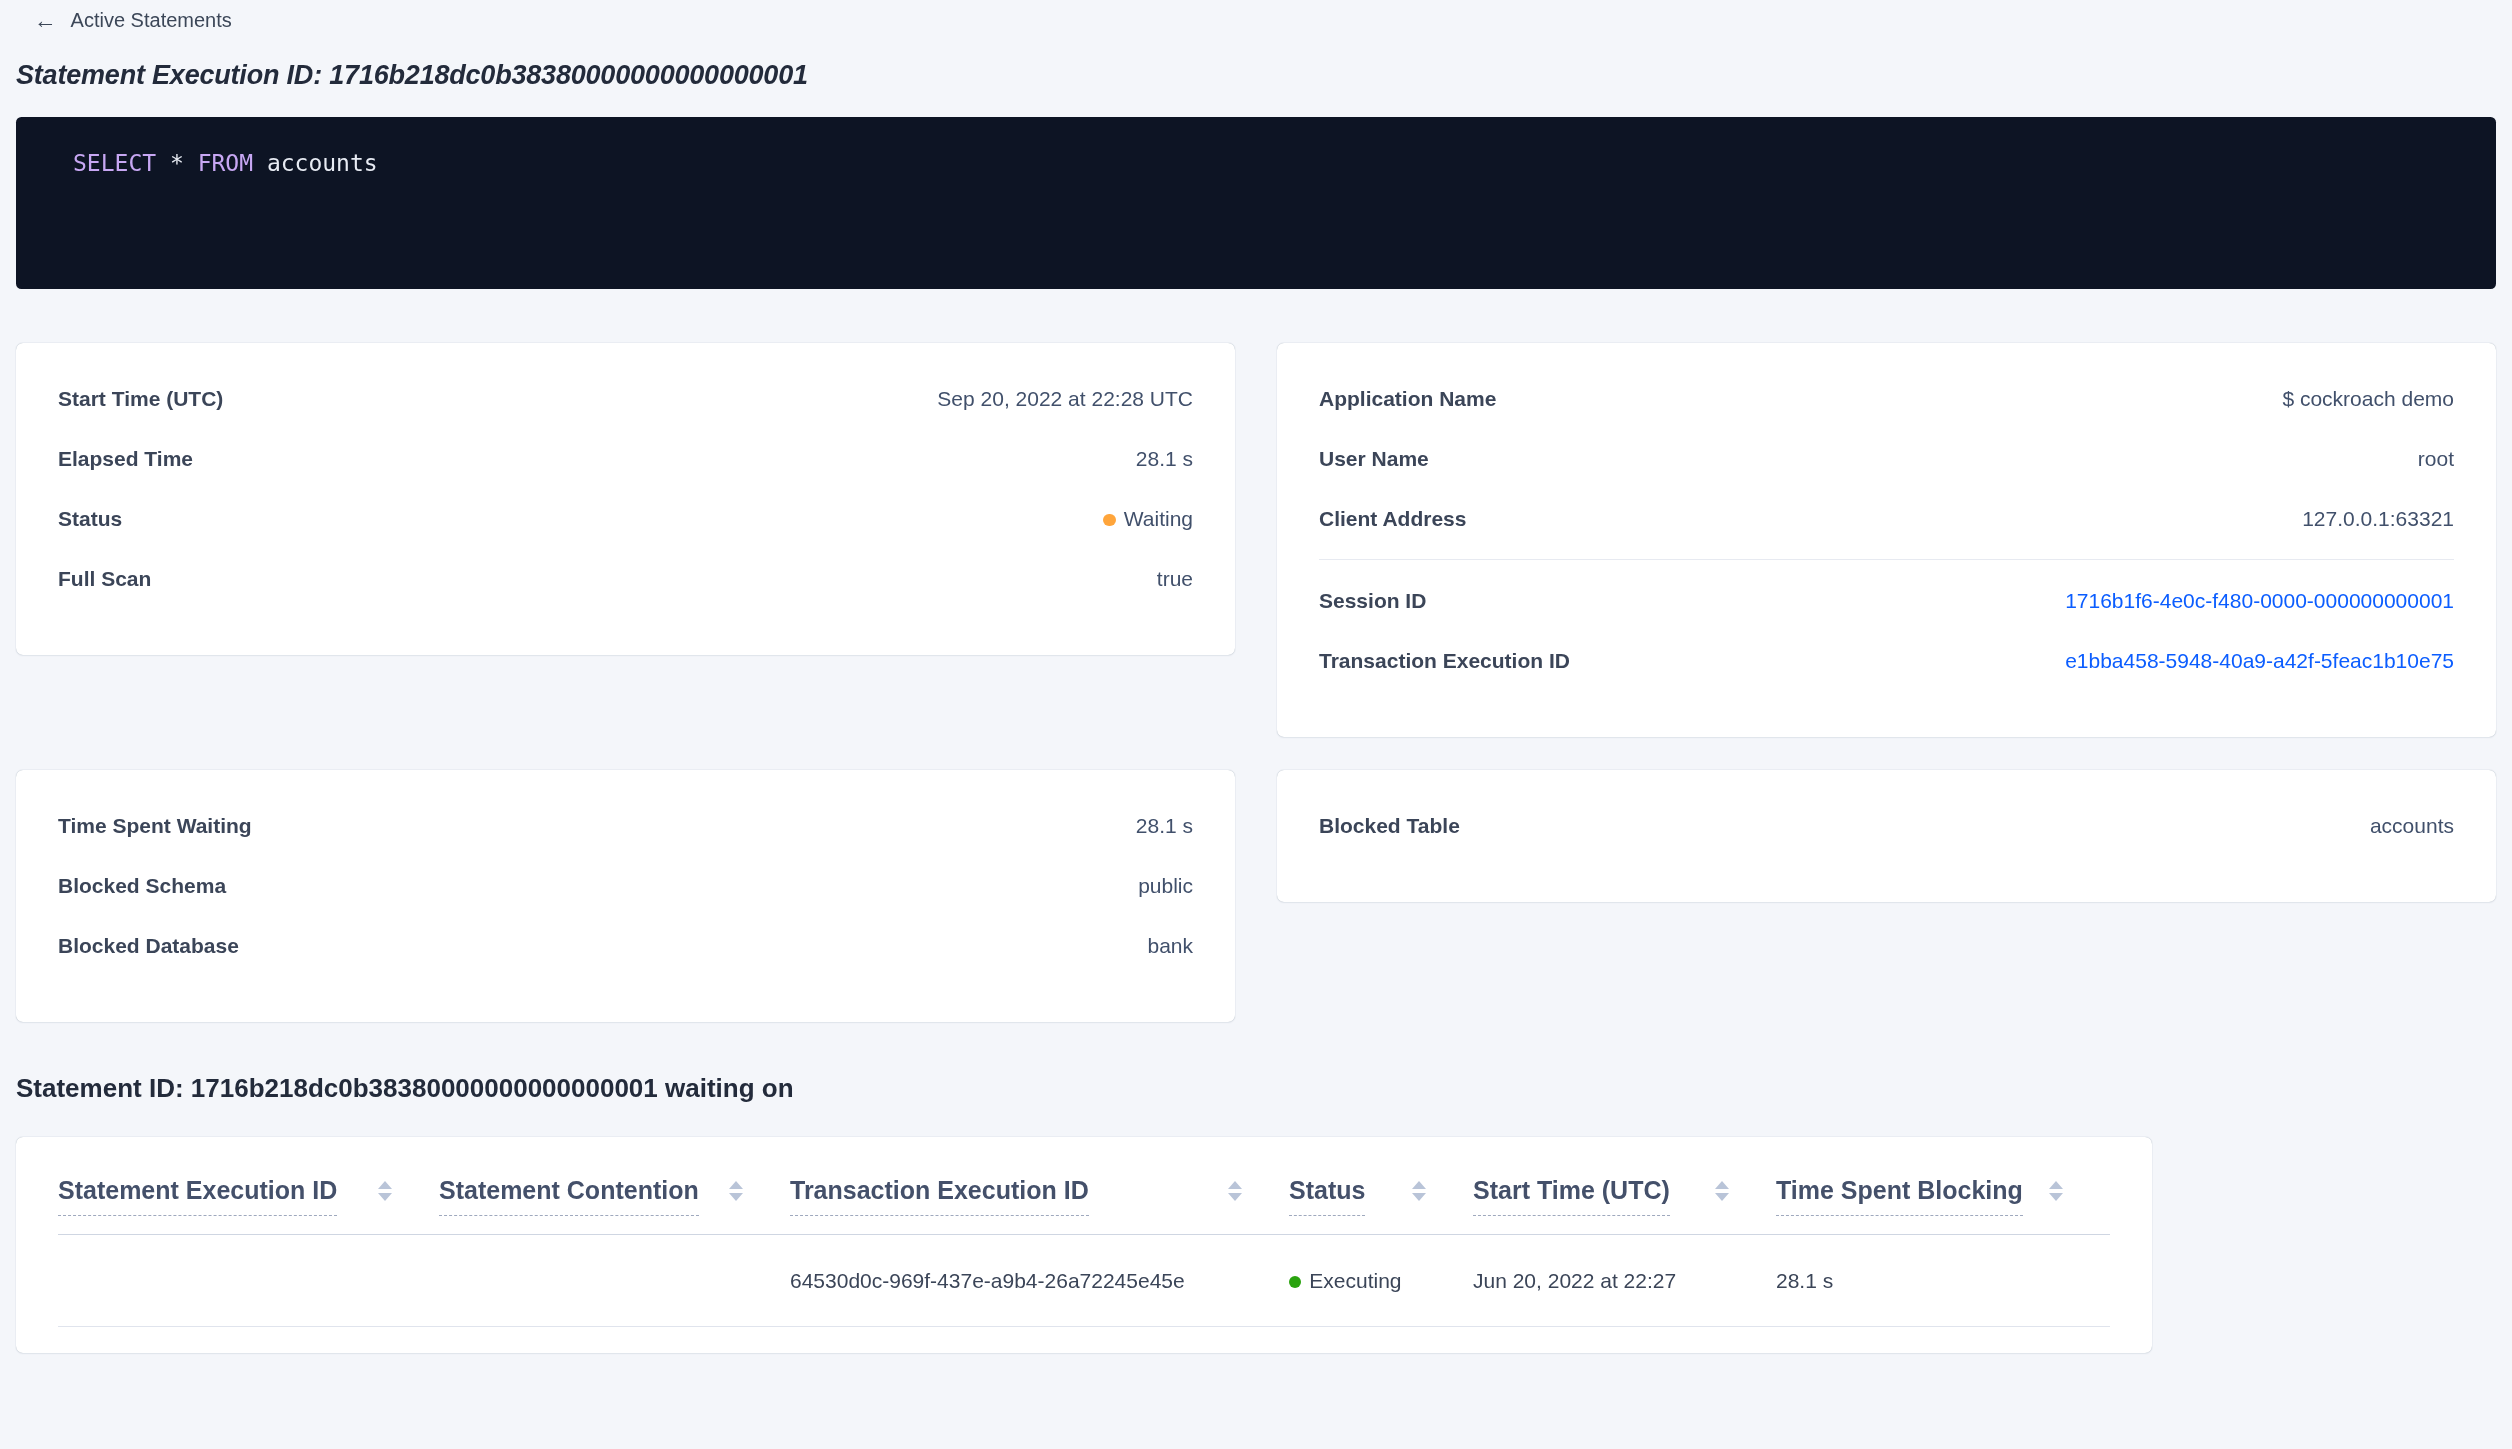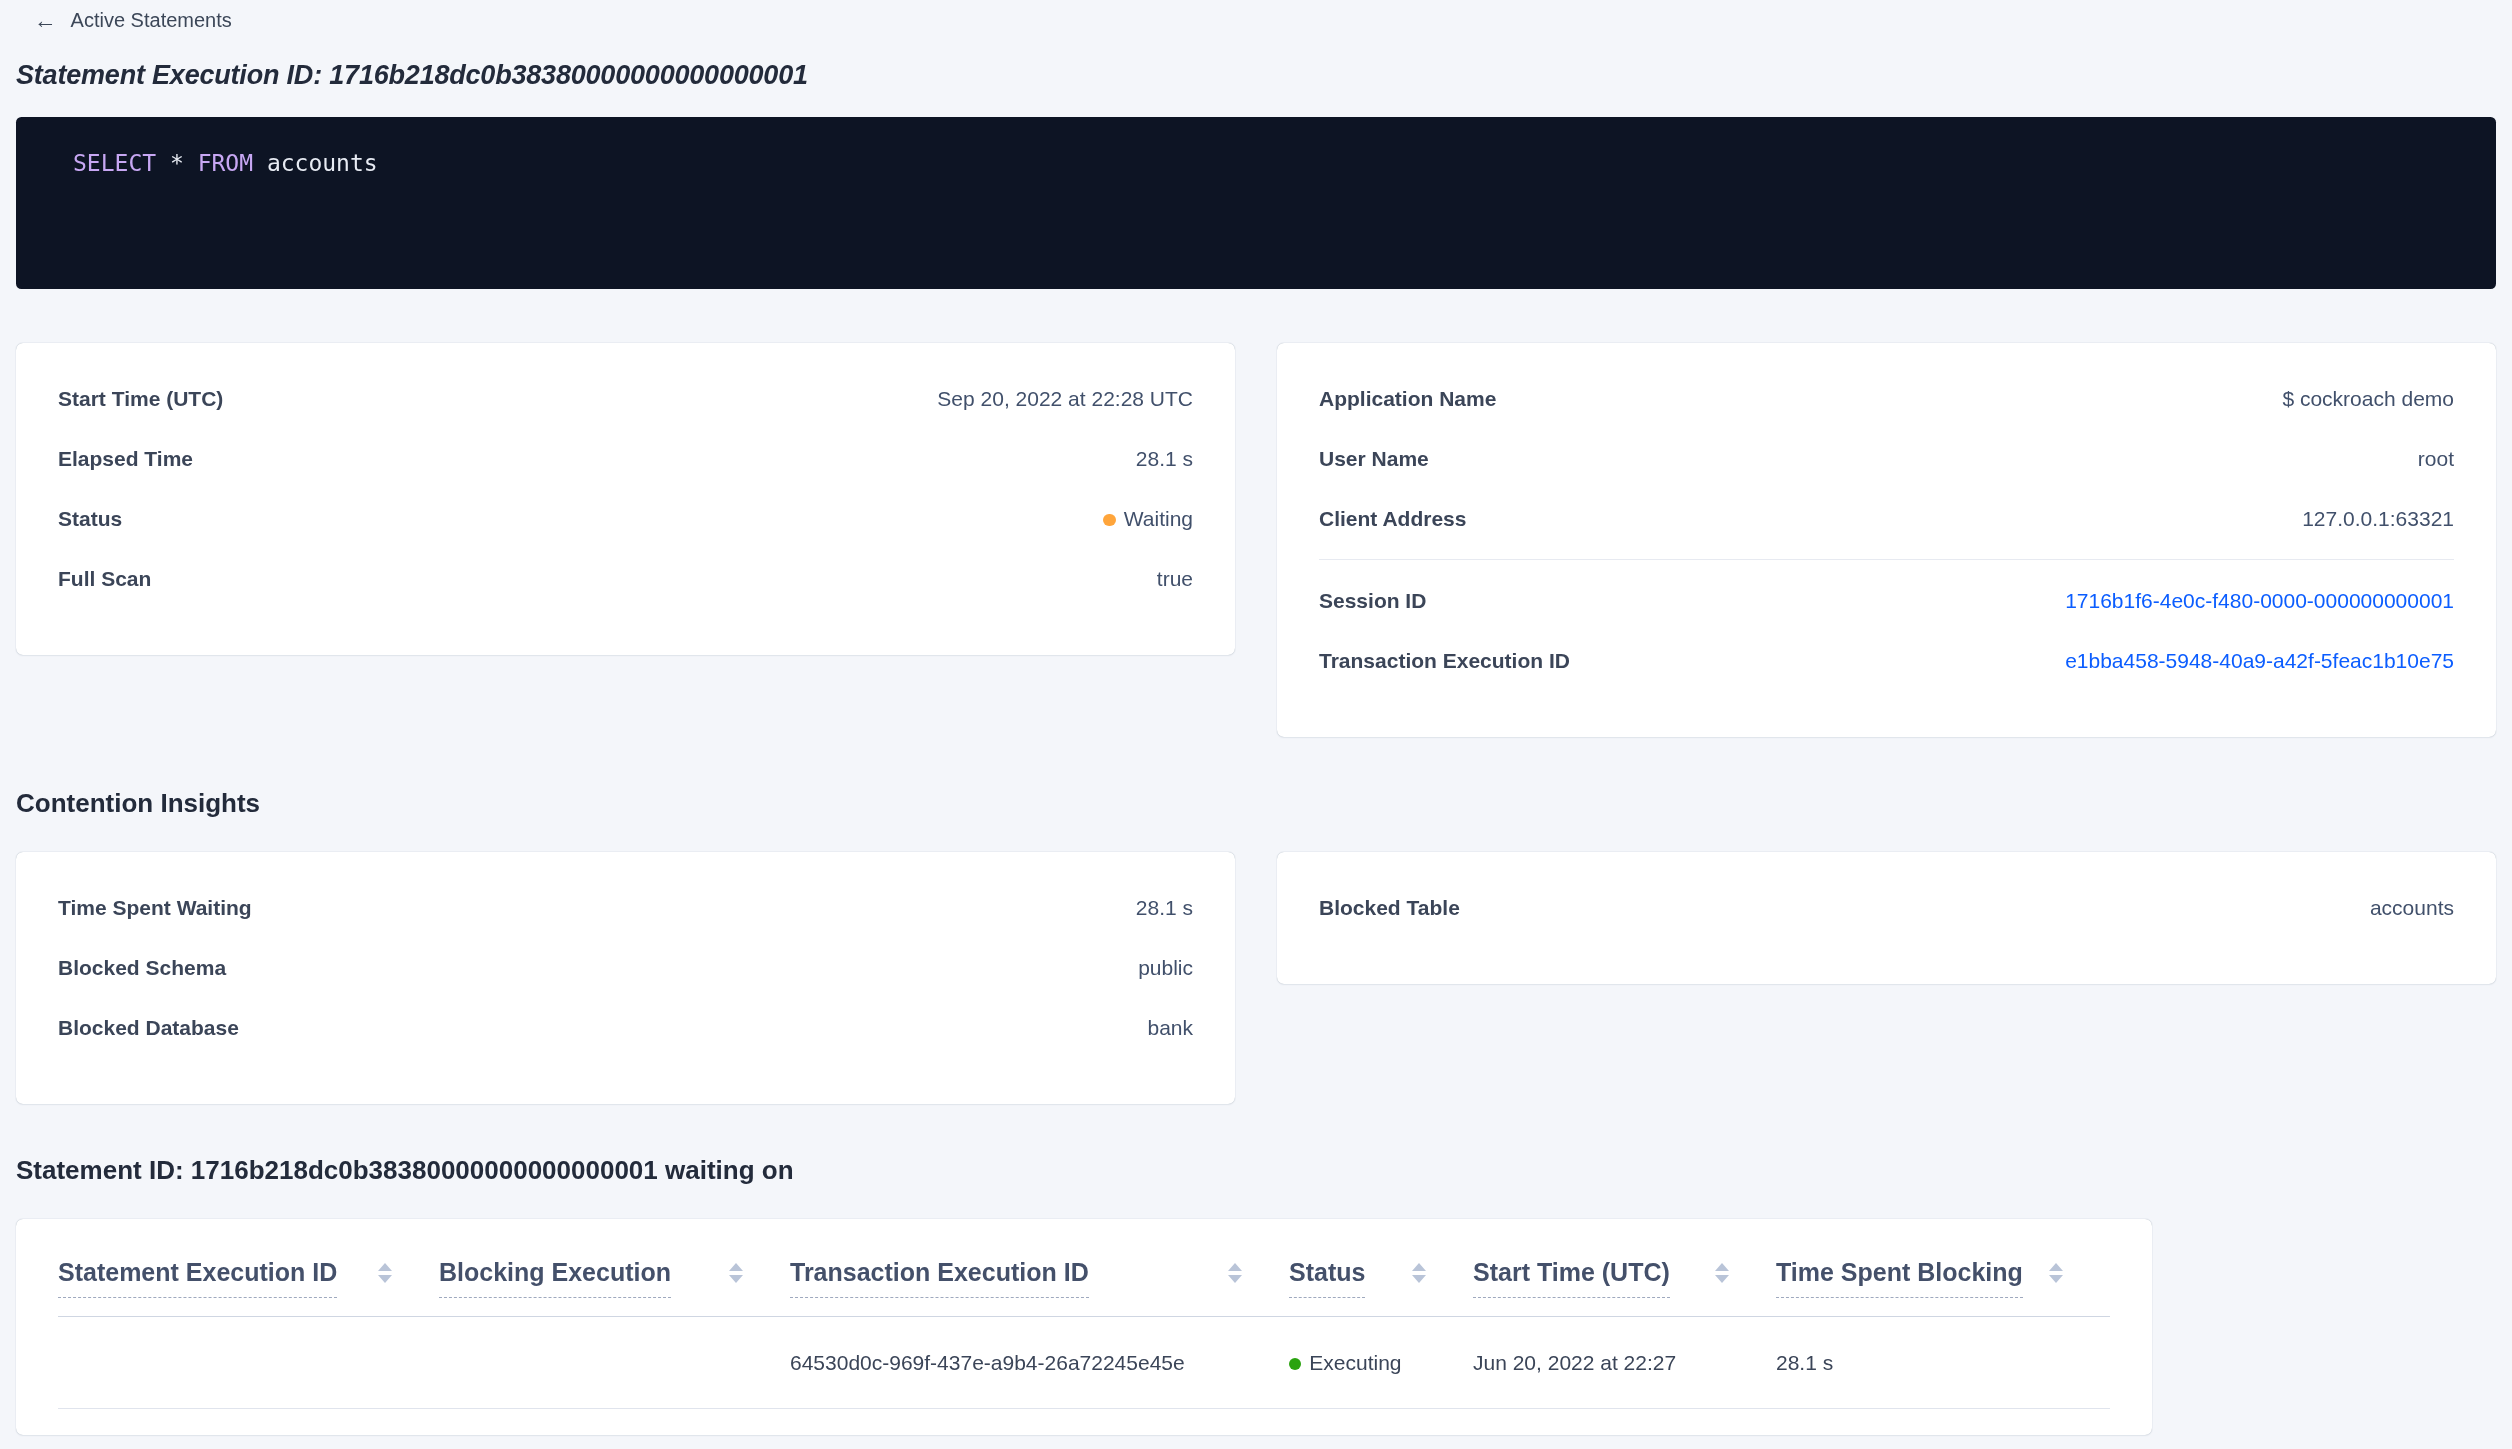--- a/index.html
+++ b/index.html
@@ -173,21 +173,20 @@
         <span class="lbl">Session ID</span>
         <span class="val"><a class="link">1716b1f6-4e0c-f480-0000-000000000001</a></span>
       </div>
       <div class="detail-row">
         <span class="lbl">Transaction Execution ID</span>
         <span class="val"><a class="link">e1bba458-5948-40a9-a42f-5feac1b10e75</a></span>
       </div>
     </div>
   </div>
 
-  <h2 class="section-heading">Contention Insights</h2>
 
   <div class="cards-row tight">
     <div class="card">
       <div class="detail-row">
         <span class="lbl">Time Spent Waiting</span>
         <span class="val">28.1 s</span>
       </div>
       <div class="detail-row">
         <span class="lbl">Blocked Schema</span>
         <span class="val">public</span>
@@ -211,21 +210,21 @@
   <div class="table-card">
     <div class="wt-header">
       <div class="th col-1">
         <span class="th-label">Statement Execution ID</span>
         <span class="sort-icon">
             <span class="up"></span>
             <span class="down"></span>
           </span>
       </div>
       <div class="th col-2">
-        <span class="th-label">Blocking Execution</span>
+        <span class="th-label">Statement Contention</span>
         <span class="sort-icon">
             <span class="up"></span>
             <span class="down"></span>
           </span>
       </div>
       <div class="th col-3">
         <span class="th-label">Transaction Execution ID</span>
         <span class="sort-icon">
             <span class="up"></span>
             <span class="down"></span>

